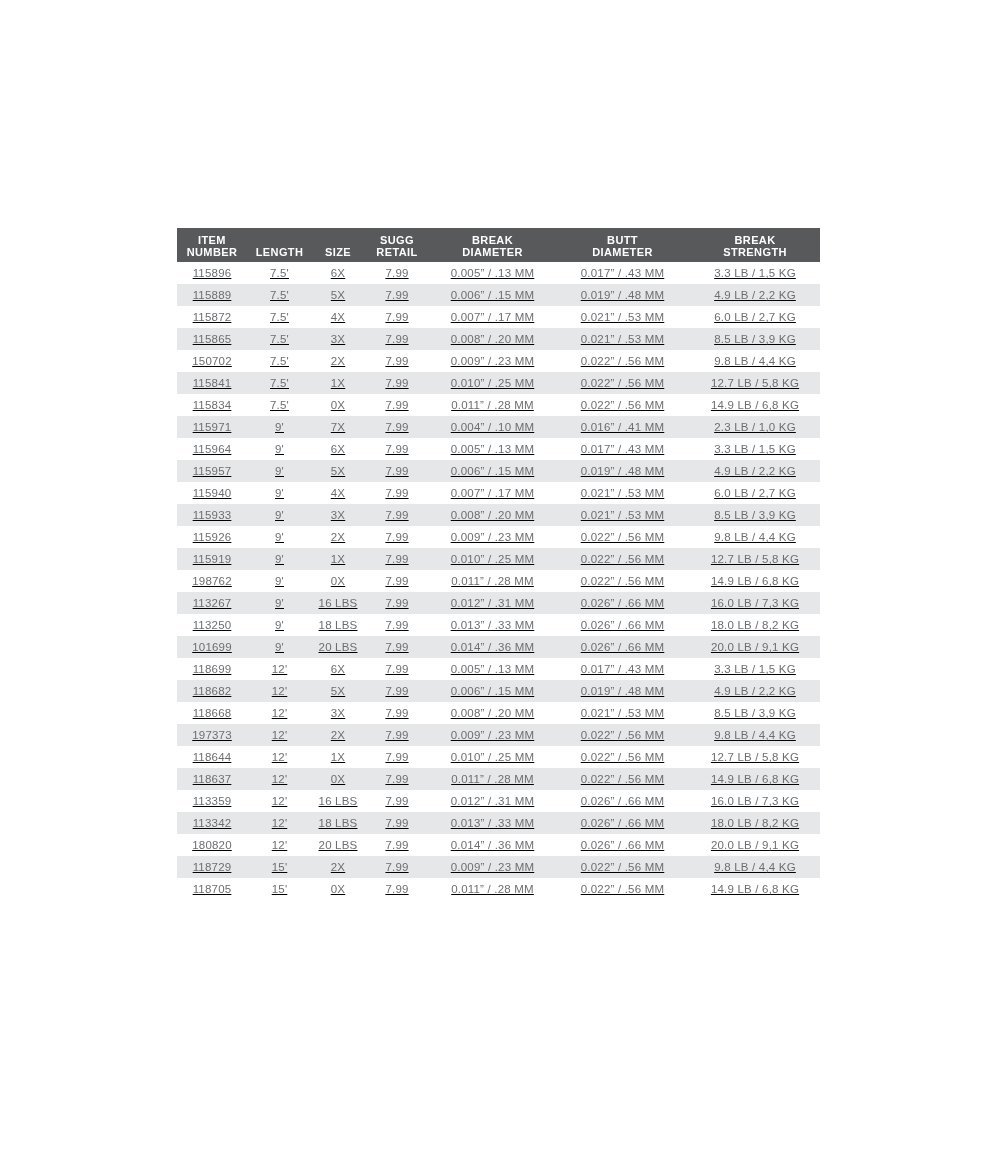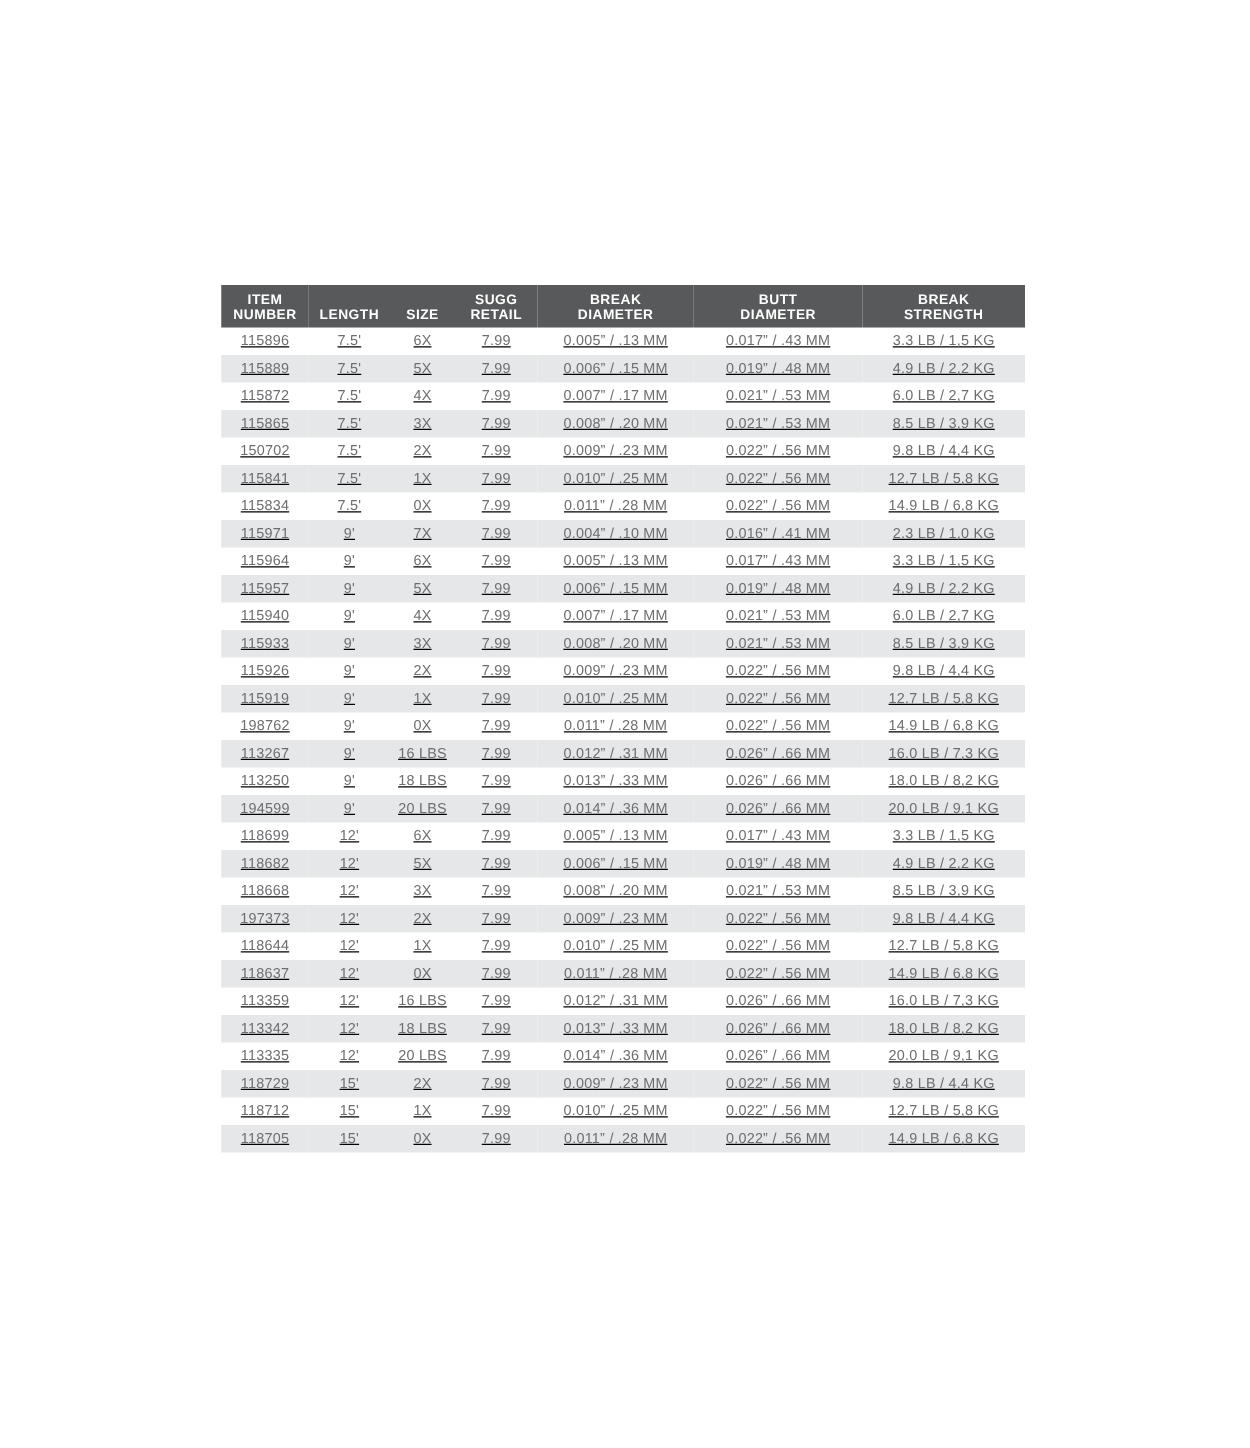--- a/index.html
+++ b/index.html
@@ -248,21 +248,21 @@
         <tr>
           <td>113250</td>
           <td>9'</td>
           <td>18 LBS</td>
           <td>7.99</td>
           <td>0.013” / .33 MM</td>
           <td>0.026” / .66 MM</td>
           <td>18.0 LB / 8,2 KG</td>
         </tr>
         <tr>
-          <td>194599</td>
+          <td>101699</td>
           <td>9'</td>
           <td>20 LBS</td>
           <td>7.99</td>
           <td>0.014” / .36 MM</td>
           <td>0.026” / .66 MM</td>
           <td>20.0 LB / 9,1 KG</td>
         </tr>
         <tr>
           <td>118699</td>
           <td>12'</td>
@@ -329,45 +329,36 @@
         <tr>
           <td>113342</td>
           <td>12'</td>
           <td>18 LBS</td>
           <td>7.99</td>
           <td>0.013” / .33 MM</td>
           <td>0.026” / .66 MM</td>
           <td>18.0 LB / 8,2 KG</td>
         </tr>
         <tr>
-          <td>113335</td>
+          <td>180820</td>
           <td>12'</td>
           <td>20 LBS</td>
           <td>7.99</td>
           <td>0.014” / .36 MM</td>
           <td>0.026” / .66 MM</td>
           <td>20.0 LB / 9,1 KG</td>
         </tr>
         <tr>
           <td>118729</td>
           <td>15'</td>
           <td>2X</td>
           <td>7.99</td>
           <td>0.009” / .23 MM</td>
           <td>0.022” / .56 MM</td>
           <td>9.8 LB / 4,4 KG</td>
-        </tr>
-        <tr>
-          <td>118712</td>
-          <td>15'</td>
-          <td>1X</td>
-          <td>7.99</td>
-          <td>0.010” / .25 MM</td>
-          <td>0.022” / .56 MM</td>
-          <td>12.7 LB / 5,8 KG</td>
         </tr>
         <tr>
           <td>118705</td>
           <td>15'</td>
           <td>0X</td>
           <td>7.99</td>
           <td>0.011” / .28 MM</td>
           <td>0.022” / .56 MM</td>
           <td>14.9 LB / 6,8 KG</td>
         </tr>

